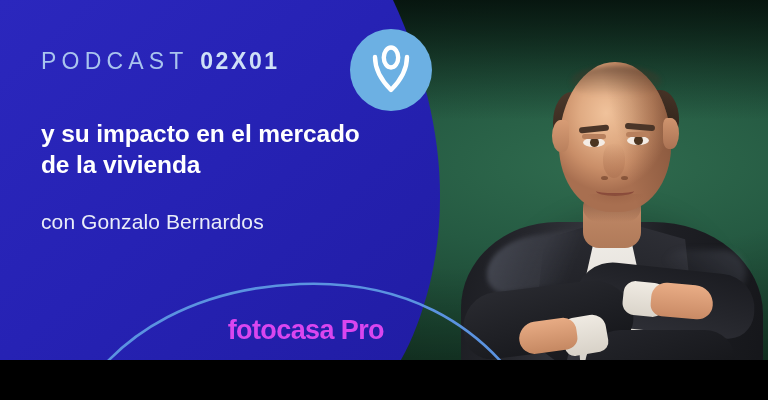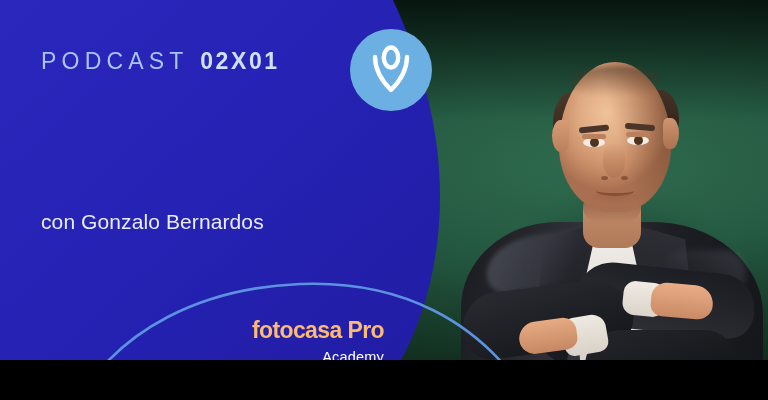--- a/index.html
+++ b/index.html
@@ -293,23 +293,23 @@
 
   
   .logo {
     position: absolute;
     left: 204px;
     top: 315px;
     width: 180px;
     text-align: right;
   }
   .logo-main {
-    font-size: 23px;
+    font-size: 27px;
     font-weight: 700;
-    color: #fdba74;
+    color: #d946ef;
     letter-spacing: -0.6px;
     line-height: 30px;
     white-space: nowrap;
   }
   .logo-sub {
     font-size: 14.5px;
     font-weight: 400;
     color: #ffffff;
     letter-spacing: 0.2px;
     line-height: 20px;
@@ -405,22 +405,23 @@
       <path d="M5,12 C5,25 12,36 21,45 C30,36 37,25 37,12" fill="none" stroke="#ffffff" stroke-width="4.4" stroke-linecap="round" stroke-linejoin="round"></path>
       <ellipse cx="21" cy="12.5" rx="7.2" ry="10" fill="none" stroke="#ffffff" stroke-width="4.4"></ellipse>
     </svg>
   </div>
 
   <div class="kicker">
     <span class="k-word">PODCAST</span><span class="k-word">&nbsp;</span><span class="k-num">02X01</span>
   </div>
 
   <div class="headline">
+    <div>y su impacto en el mercado</div>
+    <div>de la vivienda</div>
   </div>
 
   <div class="subline">con Gonzalo Bernardos</div>
 
   <div class="logo">
     <div class="logo-main">fotocasa Pro</div>
-    <div class="logo-sub">Academy</div>
   </div>
 
 </div>
 
 </body></html>

